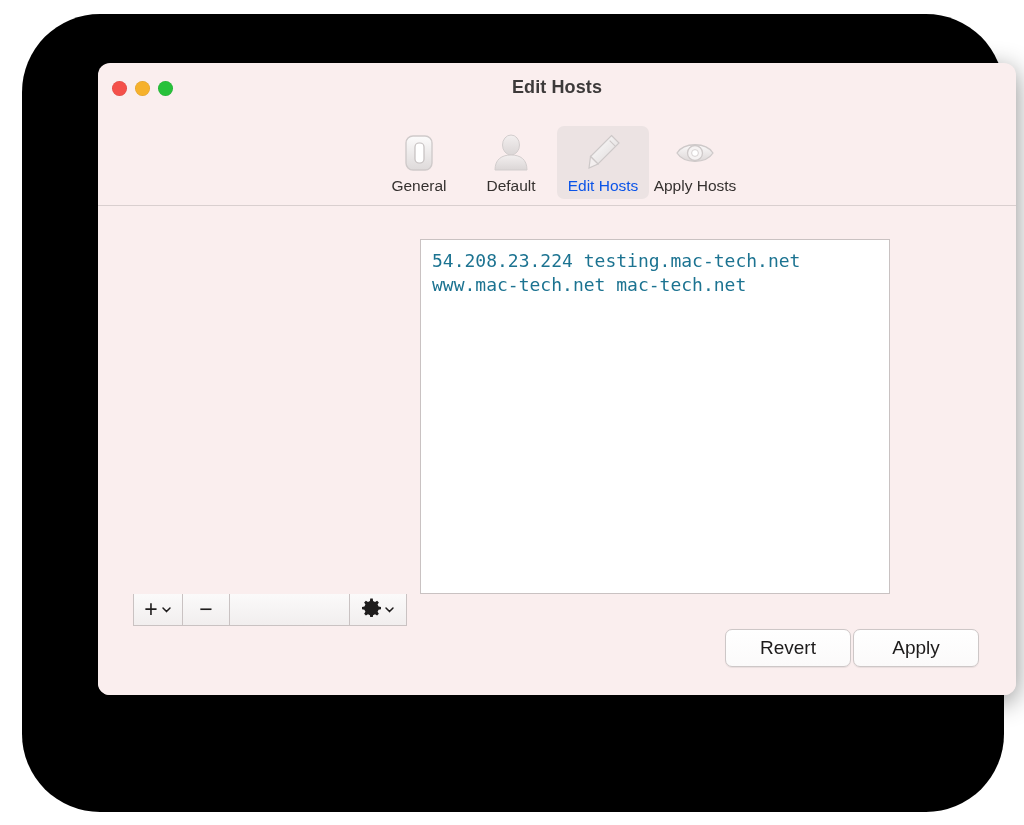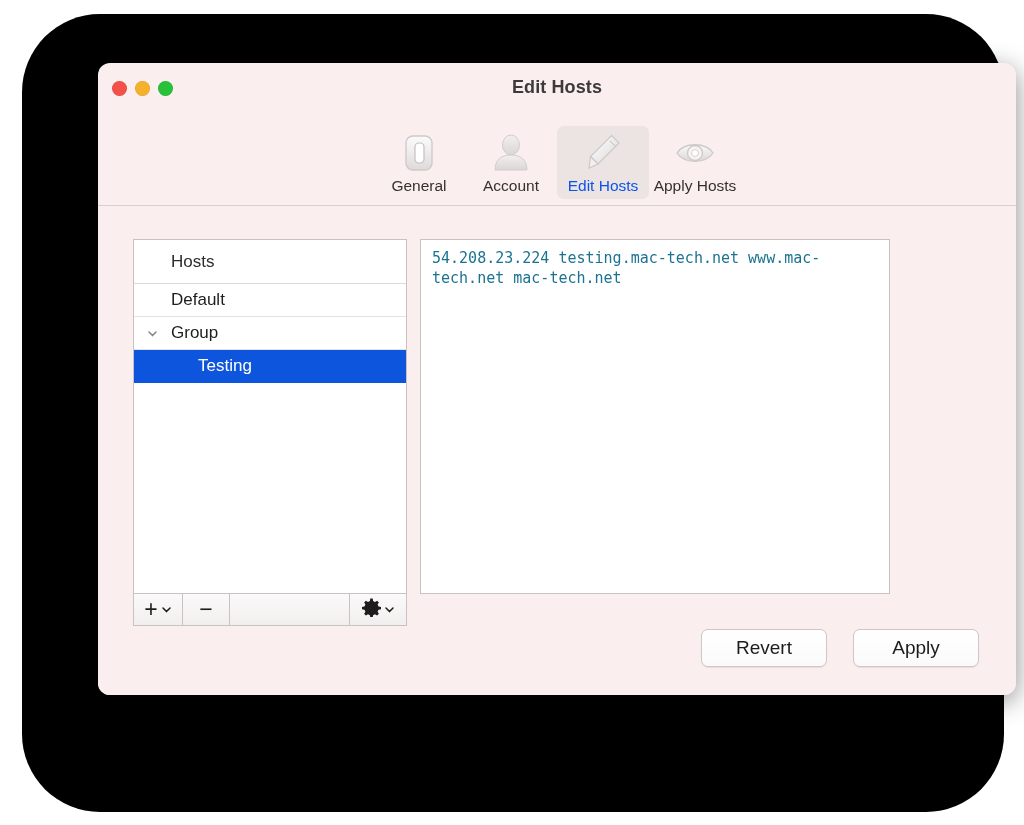--- a/index.html
+++ b/index.html
@@ -237,35 +237,35 @@
     height: 355px;
     background: #ffffff;
     border: 1px solid #c9c2c2;
     box-sizing: border-box;
     padding: 9px 10px 8px 11px;
     overflow: hidden;
   }
   #editor-text {
     margin: 0;
     font-family: "DejaVu Sans Mono", monospace;
-    font-size: 15px;
+    font-size: 18px;
     line-height: 1.32;
     color: #1c7391;
     white-space: pre-wrap;
     word-break: break-word;
     overflow-wrap: anywhere;
   }
 
   
   #footer {
     position: absolute;
     right: 37px;
     top: 423px;
     display: flex;
-    gap: 26px;
+    gap: 2px;
   }
   .footer-btn {
     width: 126px;
     height: 38px;
     background: linear-gradient(#ffffff,#fbfafa);
     border: 1px solid #cdc7c7;
     border-radius: 7px;
     font-family: "Liberation Sans", sans-serif;
     font-size: 19px;
     color: #1d1b1b;
@@ -317,21 +317,21 @@
           <defs>
             <linearGradient id="gPer" x1="0" y1="0" x2="0" y2="1">
               <stop offset="0" stop-color="#f3efef"></stop>
               <stop offset="1" stop-color="#dbd6d6"></stop>
             </linearGradient>
           </defs>
           <ellipse cx="22" cy="14" rx="8.5" ry="10" fill="url(#gPer)" stroke="#d2cdcd" stroke-width="1"></ellipse>
           <path d="M6 39 C6 28 13 24 22 24 C31 24 38 28 38 39 Z" fill="url(#gPer)" stroke="#d2cdcd" stroke-width="1"></path>
         </svg>
       </div>
-      <div class="tb-label">Account</div>
+      <div class="tb-label">Default</div>
     </div>
 
     <div class="tb-item selected">
       <div class="tb-icon">
         <svg width="44" height="44" viewBox="0 0 44 44">
           <defs>
             <linearGradient id="gPen" x1="0" y1="0" x2="1" y2="1">
               <stop offset="0" stop-color="#ffffff"></stop>
               <stop offset="1" stop-color="#ddd8d8"></stop>
             </linearGradient>
@@ -361,45 +361,20 @@
         </svg>
       </div>
       <div class="tb-label">Apply Hosts</div>
     </div>
 
   </div>
   <div id="toolbar-sep"></div>
 
   <div id="content">
 
-    <div id="sidebar">
-
-      <div class="sb-header">
-        <span class="sb-text">Hosts</span>
-      </div>
-
-      <div class="sb-row level0">
-        <span class="sb-text">Default</span>
-      </div>
-
-      <div class="sb-row level0">
-        <span class="disclosure">
-          <svg width="13" height="13" viewBox="0 0 13 13">
-            <path d="M3 5 L6.5 8.6 L10 5" fill="none" stroke="#8a8585" stroke-width="1.5" stroke-linecap="round" stroke-linejoin="round"></path>
-          </svg>
-        </span>
-        <span class="sb-text">Group</span>
-      </div>
-
-      <div class="sb-row level1 selected">
-        <span class="sb-text">Testing</span>
-      </div>
-
-      <div class="sb-spacer"></div>
-    </div>
 
     <div id="sb-bottombar">
 
       <div class="sbb-btn sbb-add">
         <span class="glyph-plus">+</span>
         <span>
           <svg width="11" height="11" viewBox="0 0 11 11">
             <path d="M2 4 L5.5 7.6 L9 4" fill="none" stroke="#1e1c1c" stroke-width="1.5" stroke-linecap="round" stroke-linejoin="round"></path>
           </svg>
         </span>

